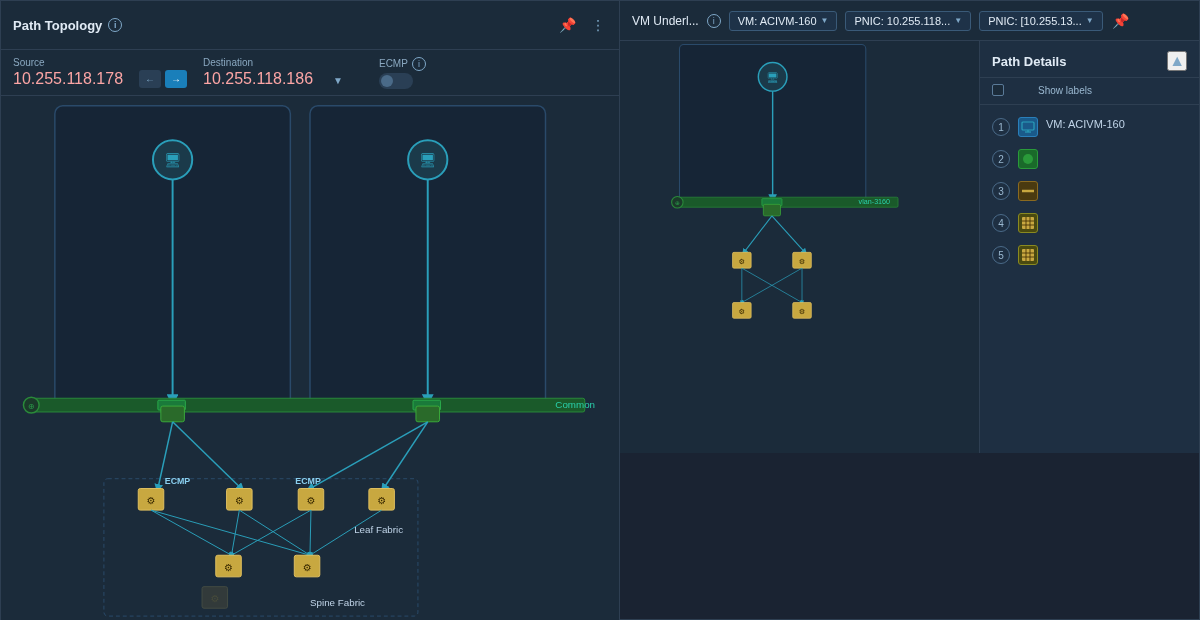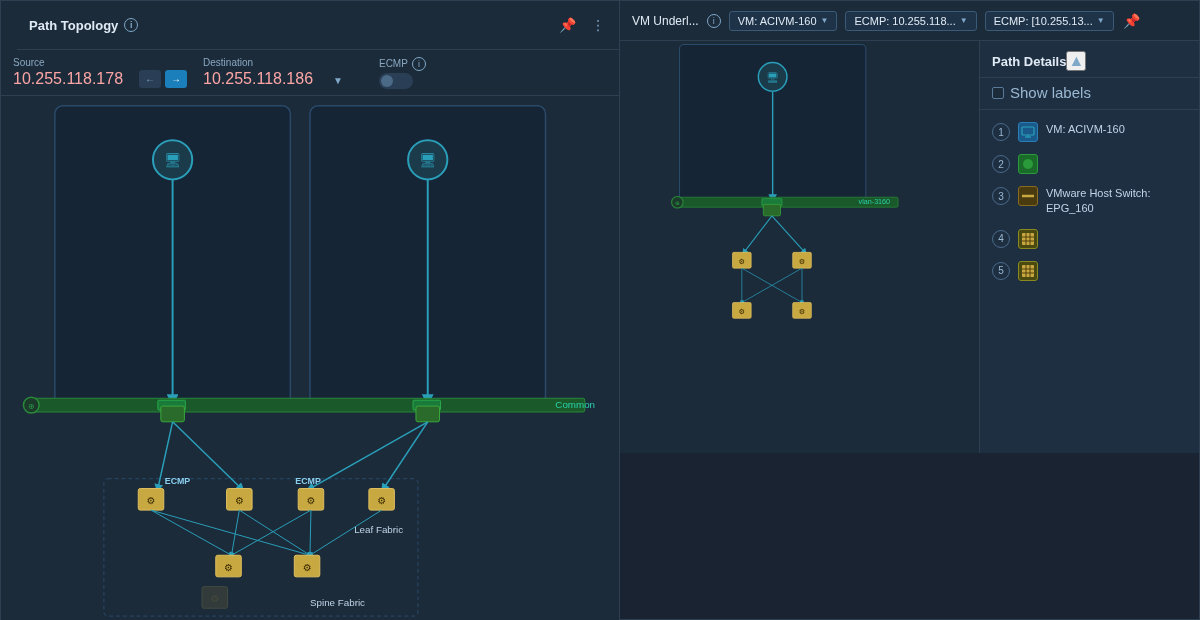--- a/index.html
+++ b/index.html
@@ -29,21 +29,20 @@
       flex-direction: column;
     }
     .panel-header {
       display: flex;
       align-items: center;
       justify-content: space-between;
       padding: 24px 12px;
       background: #1b2b3a;
       border-bottom: 1px solid #2e3f52;
       height: 40px;
-      margin-left: 16px;
     }
     .panel-title {
       display: flex;
       align-items: center;
       gap: 6px;
       font-size: 13px;
       font-weight: 600;
       color: #e0eaf4;
     }
     .info-icon {
@@ -218,20 +217,21 @@
     .path-details-panel {
       width: 220px;
       background: #1e2f42;
       border-left: 1px solid #2e3f52;
       display: flex;
       flex-direction: column;
     }
     .path-details-header {
       display: flex;
       align-items: center;
+      justify-content: space-between;
       padding: 10px 12px 6px;
       border-bottom: 1px solid #2e3f52;
     }
     .path-details-title {
       font-size: 13px;
       font-weight: 600;
       color: #e0eaf4;
     }
     .collapse-btn {
       color: #7fa8c8;
@@ -248,22 +248,23 @@
     }
     .checkbox {
       width: 12px;
       height: 12px;
       border: 1px solid #5a7a98;
       background: #1b2b3a;
       border-radius: 2px;
       cursor: pointer;
     }
     .show-labels-text {
-      font-size: 15px;
+      font-size: 10px;
       color: #9ab8d0;
+      margin-left: 28px;
     }
     .path-items {
       flex: 1;
       overflow-y: auto;
       padding: 6px 0;
     }
     .path-item {
       display: flex;
       align-items: flex-start;
       gap: 8px;
@@ -423,25 +424,25 @@
 
   <div class="right-panel">
     <div class="right-header">
       <span class="right-title">VM Underl...</span>
       <span class="info-icon">i</span>
       <div class="dropdown-btn">
         <span>VM: ACIVM-160</span>
         <span class="dropdown-caret">▼</span>
       </div>
       <div class="dropdown-btn">
-        <span>ECMP: 10.255.118...</span>
+        <span>PNIC: 10.255.118...</span>
         <span class="dropdown-caret">▼</span>
       </div>
       <div class="dropdown-btn">
-        <span>ECMP: [10.255.13...</span>
+        <span>PNIC: [10.255.13...</span>
         <span class="dropdown-caret">▼</span>
       </div>
       <button class="icon-btn">📌</button>
     </div>
 
     <div class="right-content">
 
       <div class="right-topo">
         <svg width="100%" height="100%" viewBox="0 0 355 575">
 
@@ -519,21 +520,20 @@
             </div>
           </div>
 
           <div class="path-item">
             <div class="step-num">3</div>
             <div class="step-icon vswitch">
               <svg width="14" height="14" viewBox="0 0 14 14">
                   <line x1="1" y1="7" x2="13" y2="7" stroke="#c8a840" stroke-width="2.5"></line>
                 </svg>
             </div>
-            <span class="step-text">VMware Host Switch: EPG_160</span>
           </div>
 
           <div class="path-item">
             <div class="step-num">4</div>
             <div class="step-icon sport">
               <svg width="14" height="14" viewBox="0 0 14 14">
                   <rect x="1" y="1" width="12" height="12" rx="1" fill="#c8a840"></rect>
                   <line x1="1" y1="5" x2="13" y2="5" stroke="#3a2a00" stroke-width="0.8"></line>
                   <line x1="1" y1="9" x2="13" y2="9" stroke="#3a2a00" stroke-width="0.8"></line>
                   <line x1="5" y1="1" x2="5" y2="13" stroke="#3a2a00" stroke-width="0.8"></line>

